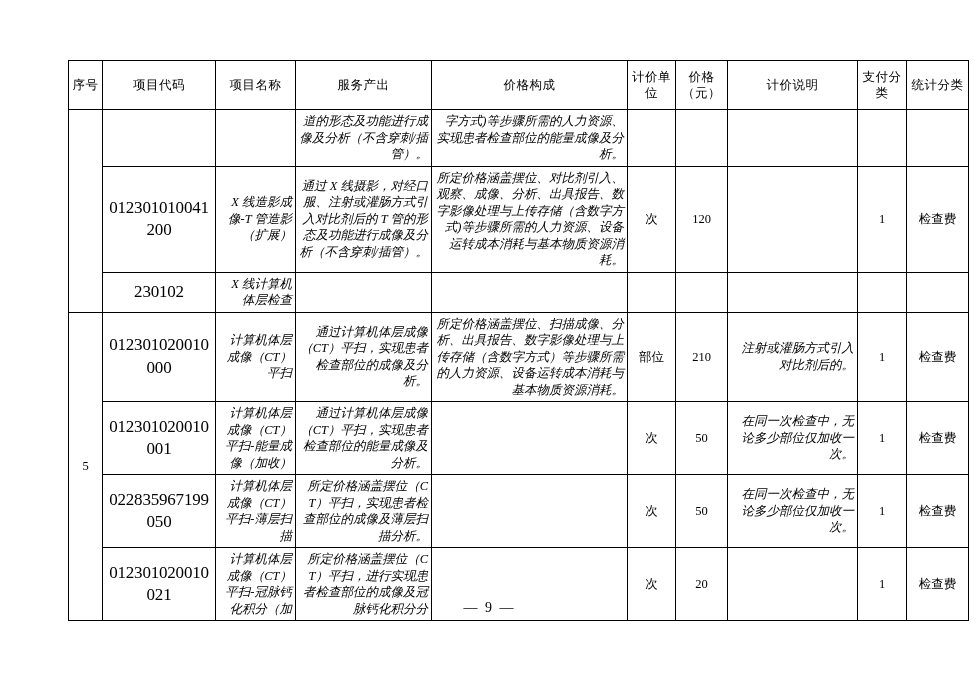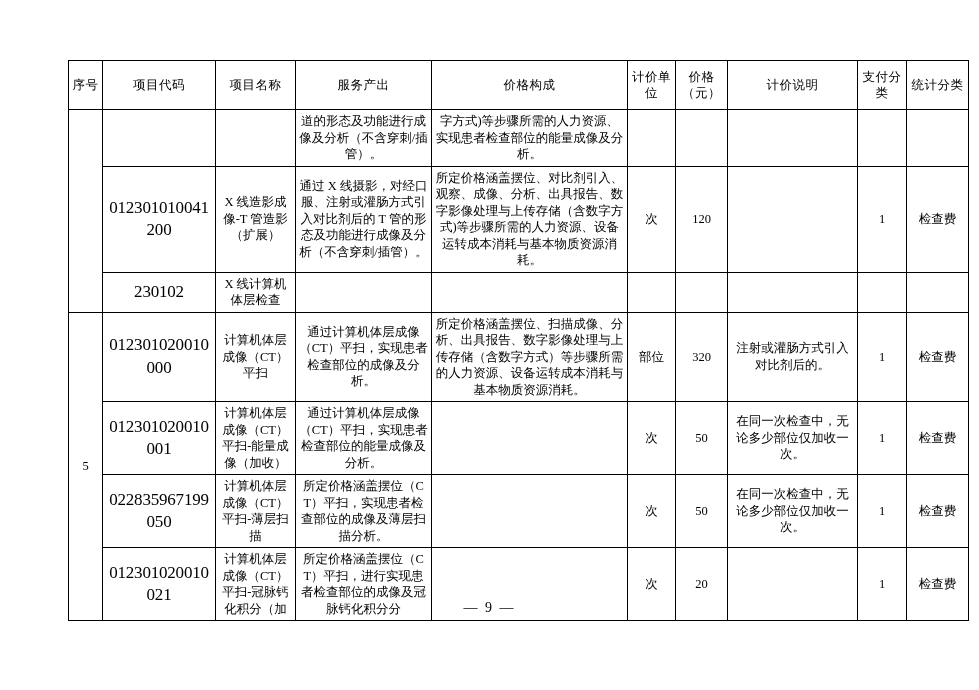--- a/index.html
+++ b/index.html
@@ -60,21 +60,22 @@
   td.seq, td.unit, td.price, td.pay, td.stat {
     text-align: center;
   }
   td.code {
     text-align: center;
     font-family: "Liberation Serif", serif;
     letter-spacing: -0.2px;
     font-size: 17px;
   }
   td.name, td.output, td.comp, td.desc {
-    text-align: center;
+    text-align: right;
+    font-style: italic;
   }
   td.bold {
     font-weight: bold;
   }
   .page-number {
     position: absolute;
     left: 0;
     top: 600px;
     width: 979px;
     text-align: center;
@@ -154,21 +155,21 @@
         <td class="stat"></td>
       </tr>
 
       <tr>
         <td class="seq" rowspan="4">5</td>
         <td class="code">012301020010000</td>
         <td class="name">计算机体层成像（CT）平扫</td>
         <td class="output">通过计算机体层成像（CT）平扫，实现患者检查部位的成像及分析。</td>
         <td class="comp">所定价格涵盖摆位、扫描成像、分析、出具报告、数字影像处理与上传存储（含数字方式）等步骤所需的人力资源、设备运转成本消耗与基本物质资源消耗。</td>
         <td class="unit">部位</td>
-        <td class="price">320</td>
+        <td class="price">210</td>
         <td class="desc">注射或灌肠方式引入对比剂后的。</td>
         <td class="pay">1</td>
         <td class="stat">检查费</td>
       </tr>
 
       <tr>
         <td class="code">012301020010001</td>
         <td class="name">计算机体层成像（CT）平扫-能量成像（加收）</td>
         <td class="output">通过计算机体层成像（CT）平扫，实现患者检查部位的能量成像及分析。</td>
         <td class="comp"></td>

